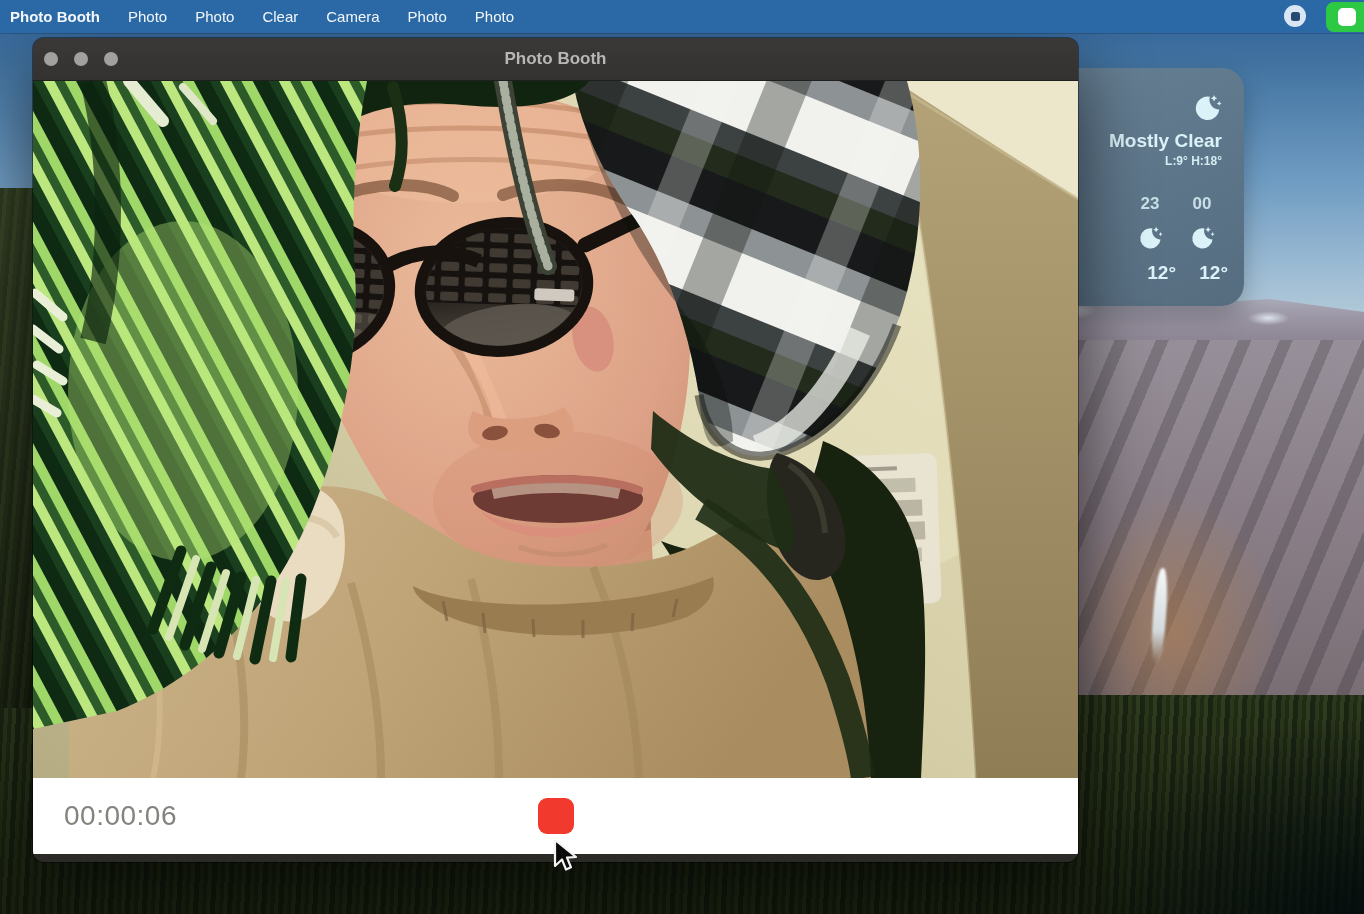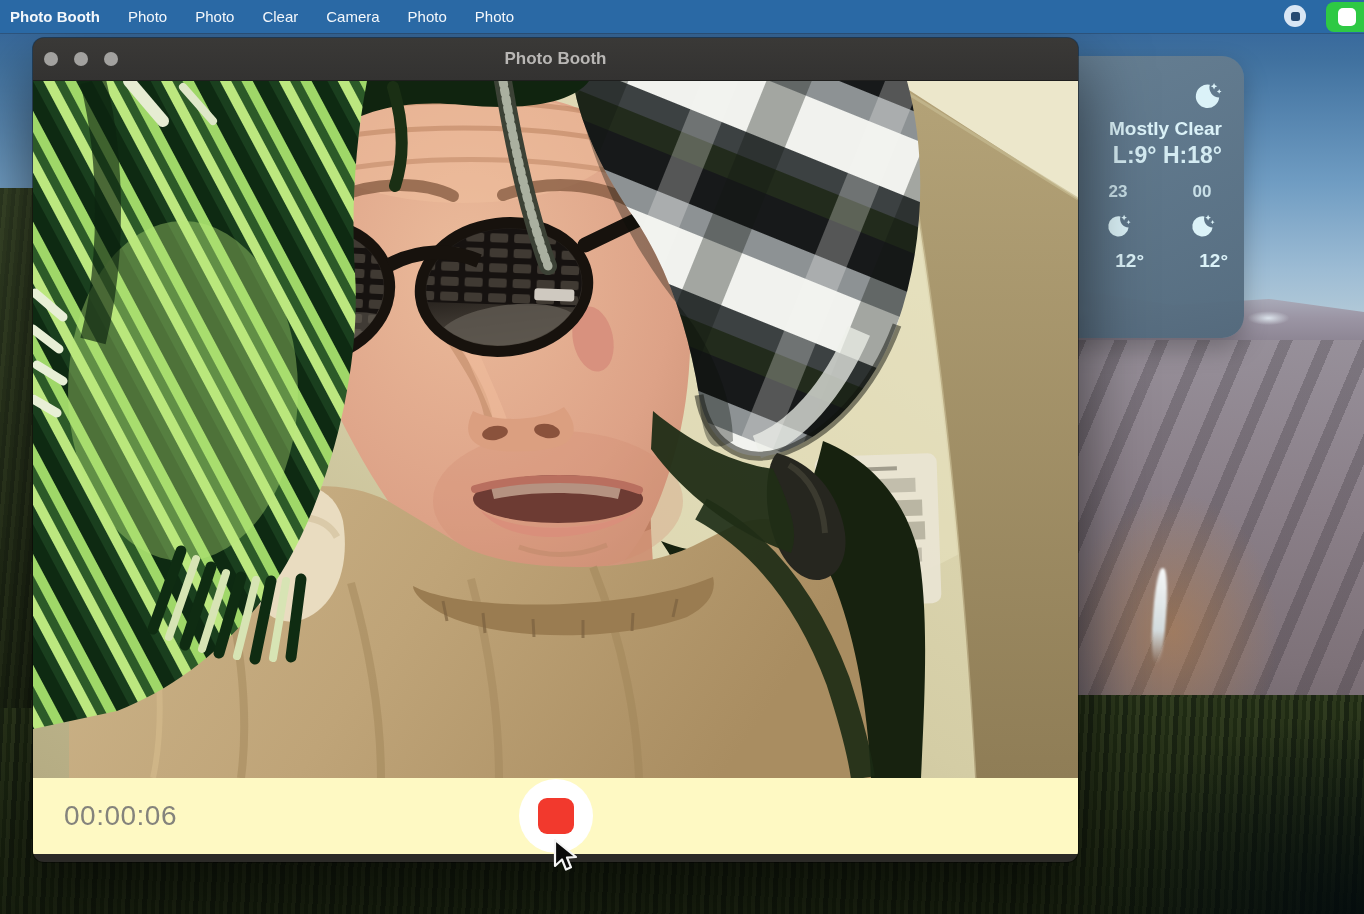--- a/index.html
+++ b/index.html
@@ -47,44 +47,44 @@
     box-shadow:0 1px 0 rgba(0,0,0,.18);}
   .menubar .app-name{font-weight:bold;margin:0 14px 0 10px;}
   .menubar .mi{padding:0 14px;}
   .rec-ind{position:absolute;right:58px;top:5px;width:22px;height:22px;border-radius:50%;
     background:#d9e6f4;display:flex;align-items:center;justify-content:center;}
   .rec-ind .sq{width:9px;height:9px;border-radius:2.5px;background:#274a72;}
   .share-pill{position:absolute;right:-8px;top:2px;width:46px;height:30px;border-radius:8px;
     background:#2ec944;display:flex;align-items:center;}
   .share-pill .sq{width:18px;height:18px;border-radius:5px;background:#fff;margin-left:12px;}
   
-  .widget{position:absolute;left:1056px;top:56px;width:188px;height:282px;z-index:5;
+  .widget{position:absolute;left:1056px;top:68px;width:188px;height:238px;z-index:5;
     border-radius:22px;color:#dbf2f8;
     background:linear-gradient(160deg,rgba(103,127,146,.96),rgba(82,105,124,.96));
     box-shadow:0 10px 24px rgba(0,0,0,.25);}
   .widget .w-moon{position:absolute;top:26px;right:22px;width:30px;height:30px;}
   .widget .w-cond{position:absolute;top:62px;right:22px;font-size:19px;font-weight:bold;white-space:nowrap;}
-  .widget .w-lh{position:absolute;top:86px;right:22px;font-size:23px;font-weight:bold;opacity:.95;white-space:nowrap;}
-  .widget .w-row{position:absolute;top:126px;right:16px;display:flex;gap:32px;}
+  .widget .w-lh{position:absolute;top:86px;right:22px;font-size:12px;font-weight:bold;opacity:.95;white-space:nowrap;}
+  .widget .w-row{position:absolute;top:126px;right:16px;display:flex;}
   .widget .w-col{width:52px;text-align:center;}
   .widget .w-hour{font-size:17px;font-weight:bold;opacity:.85;}
   .widget .w-col svg{width:26px;height:26px;margin-top:12px;}
   .widget .w-temp{font-size:19px;font-weight:bold;margin-top:6px;text-align:right;}
   
   .window{position:absolute;left:33px;top:38px;width:1045px;height:824px;z-index:10;
     border-radius:11px;overflow:hidden;background:#2b2a27;
     box-shadow:0 28px 70px rgba(0,0,0,.6),0 0 0 1px rgba(0,0,0,.4);}
   .titlebar{height:42px;background:linear-gradient(180deg,#3a3937,#333231);position:relative;
     border-bottom:1px solid #1f1f1e;}
   .lights{position:absolute;left:11px;top:14px;display:flex;gap:16px;}
   .light{width:14px;height:14px;border-radius:50%;background:#a2a19f;border:none;padding:0;}
   .wtitle{text-align:center;line-height:42px;font-size:17px;font-weight:bold;color:#b9b7b5;}
   .video{height:697px;position:relative;background:#cfc8a0;}
   .video svg{display:block;}
-  .controls{height:76px;background:#fef9c3;position:relative;}
+  .controls{height:76px;background:#ffffff;position:relative;}
   .timer{position:absolute;left:31px;top:50%;transform:translateY(-50%);
     font-size:28px;color:#84837c;letter-spacing:.5px;}
   .stop-btn{position:absolute;left:50%;top:50%;transform:translate(-50%,-50%);
     width:74px;height:74px;border-radius:50%;background:#ffffff;border:none;padding:0;
     display:flex;align-items:center;justify-content:center;cursor:pointer;}
   .stop-sq{width:36px;height:36px;border-radius:9px;background:#f2392d;}
   
   .cursor{position:absolute;left:552px;top:838px;z-index:100;pointer-events:none;}
 </style>
 </head>

